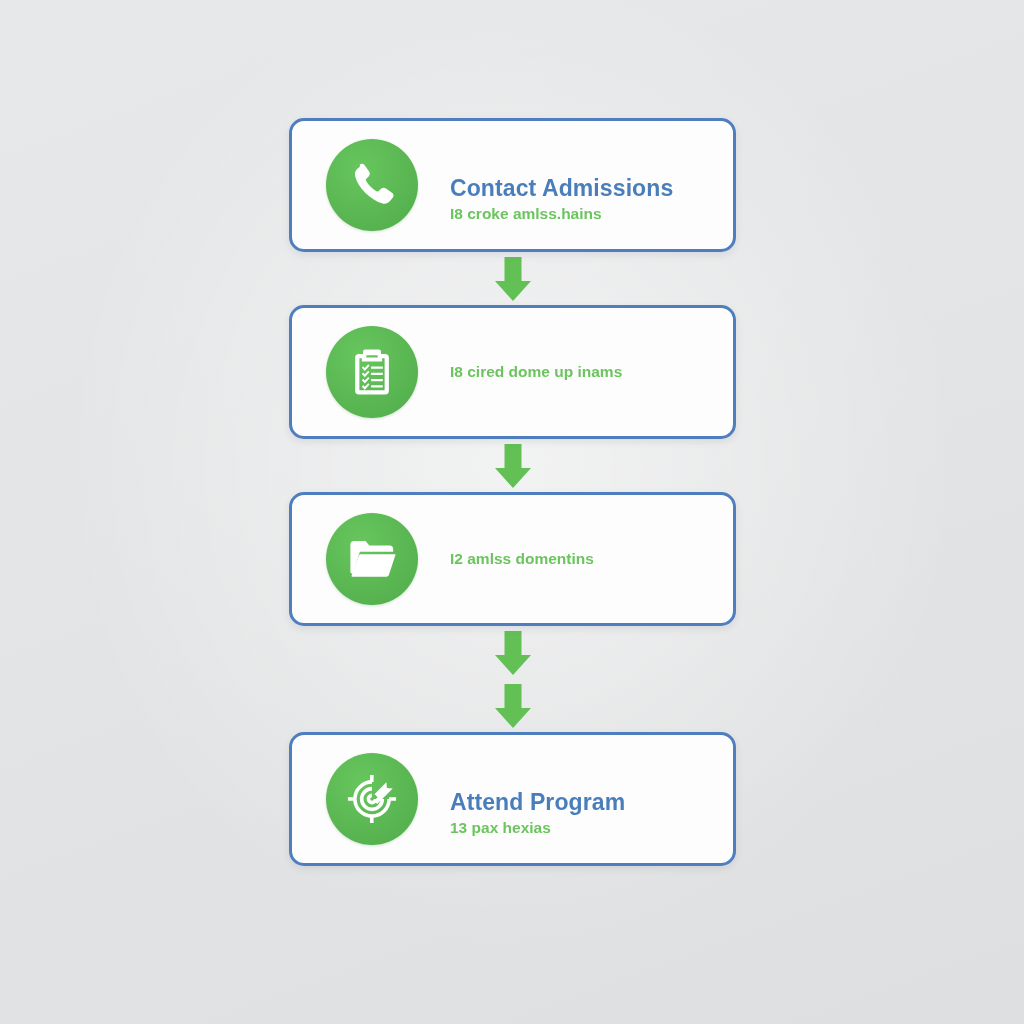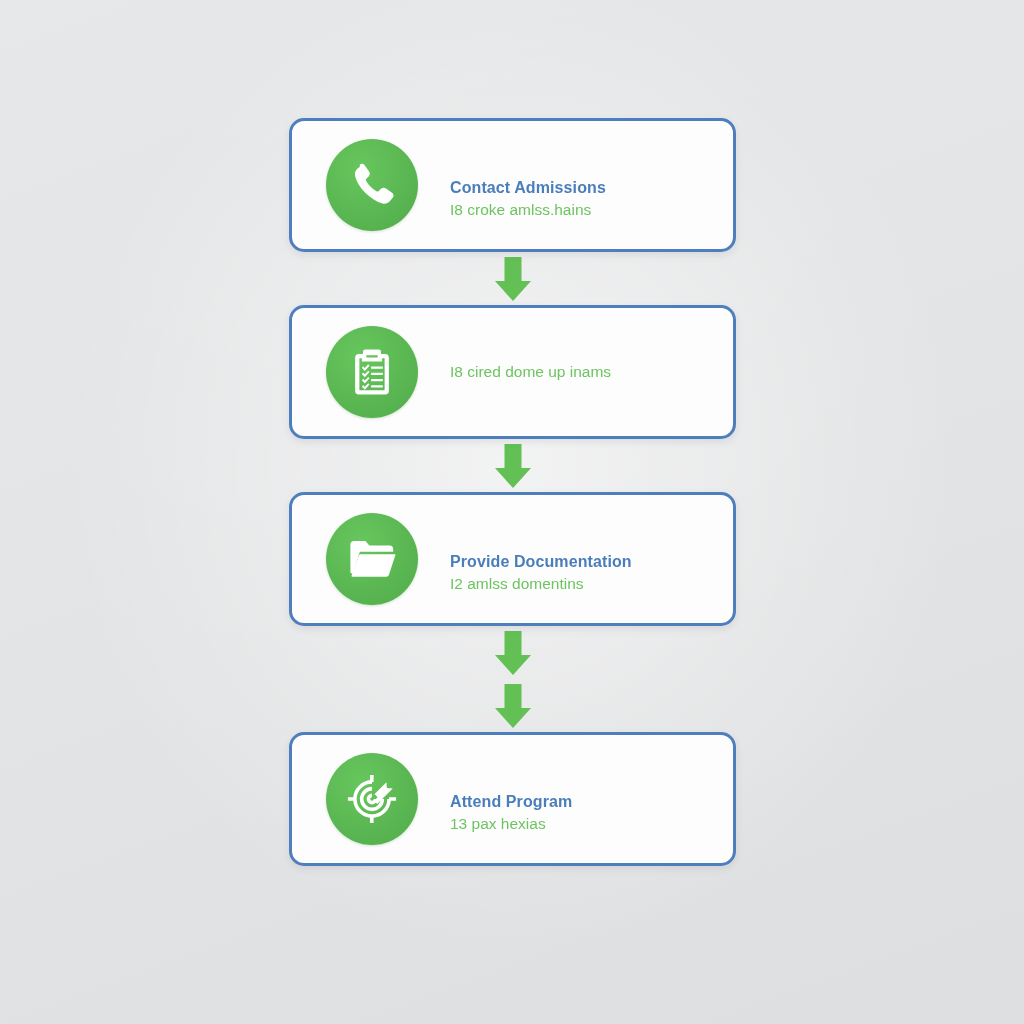--- a/index.html
+++ b/index.html
@@ -64,31 +64,31 @@
   }
 
   .step-text {
     margin-left: 32px;
     display: flex;
     flex-direction: column;
     justify-content: center;
     gap: 2px;
   }
   .step-title {
-    font-size: 16px;
+    font-size: 23px;
     font-weight: bold;
     color: #4a7ebb;
     letter-spacing: 0.1px;
     line-height: 1.15;
     white-space: nowrap;
     margin-top: 28px;
   }
   .step-sub {
     font-size: 15.5px;
-    font-weight: normal;
+    font-weight: bold;
     color: #6cc45f;
     line-height: 1.25;
     white-space: nowrap;
   }
 
   .connector {
     height: 53px;
     display: flex;
     align-items: center;
     justify-content: center;
@@ -146,21 +146,20 @@
   </div>
 
   <div class="step-card">
     <div class="icon-badge">
       <svg viewBox="0 0 24 24" aria-hidden="true">
         <path d="M2.4 5.6A1.6 1.6 0 0 1 4 4h5.1l1.7 2h9A1.6 1.6 0 0 1 21.4 7.6v1.2H6.6L3.6 18.4h-.6a.6.6 0 0 1-.6-.6V5.6z"></path>
         <path d="M7.4 9.9h15.1l-3 9.2a1.2 1.2 0 0 1-1.1.8H3.3a.4.4 0 0 1-.4-.5l3.3-8.9a1 1 0 0 1 1.2-.6z"></path>
       </svg>
     </div>
     <div class="step-text">
-      <div class="step-title">Provide Documentation</div>
       <div class="step-sub">I2 amlss domentins</div>
     </div>
   </div>
 
   <div class="connector">
     <svg viewBox="0 0 36 44">
       <path d="M9.5 0h17v24h9.5L18 44 0 24h9.5z"></path>
     </svg>
   </div>
 

